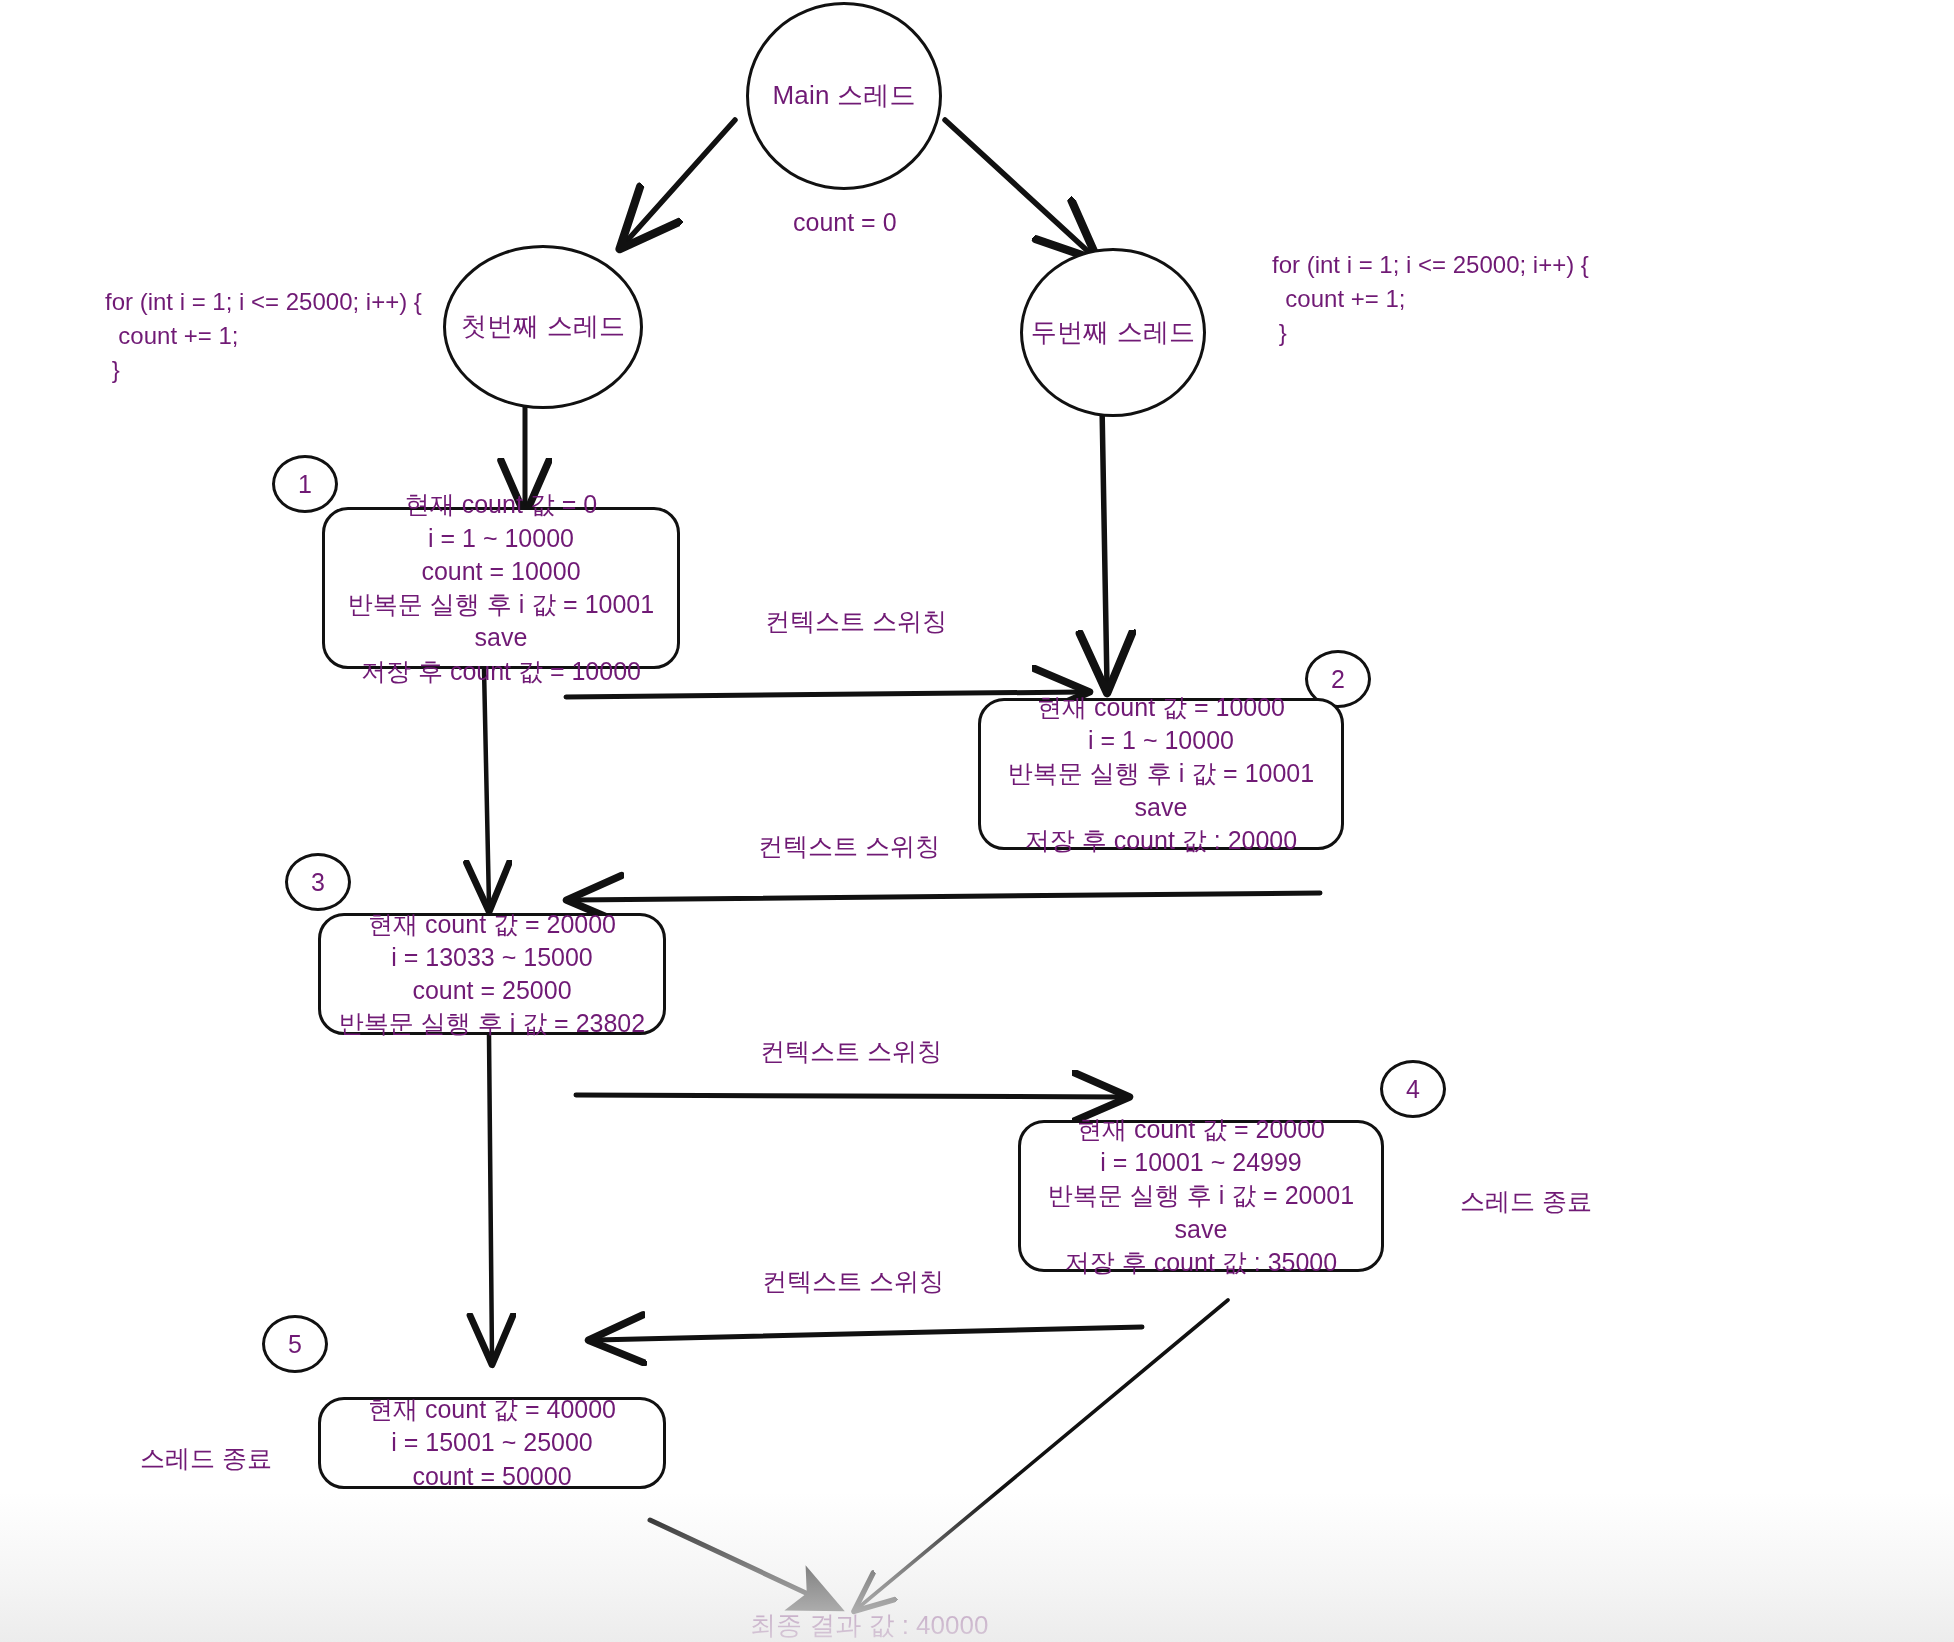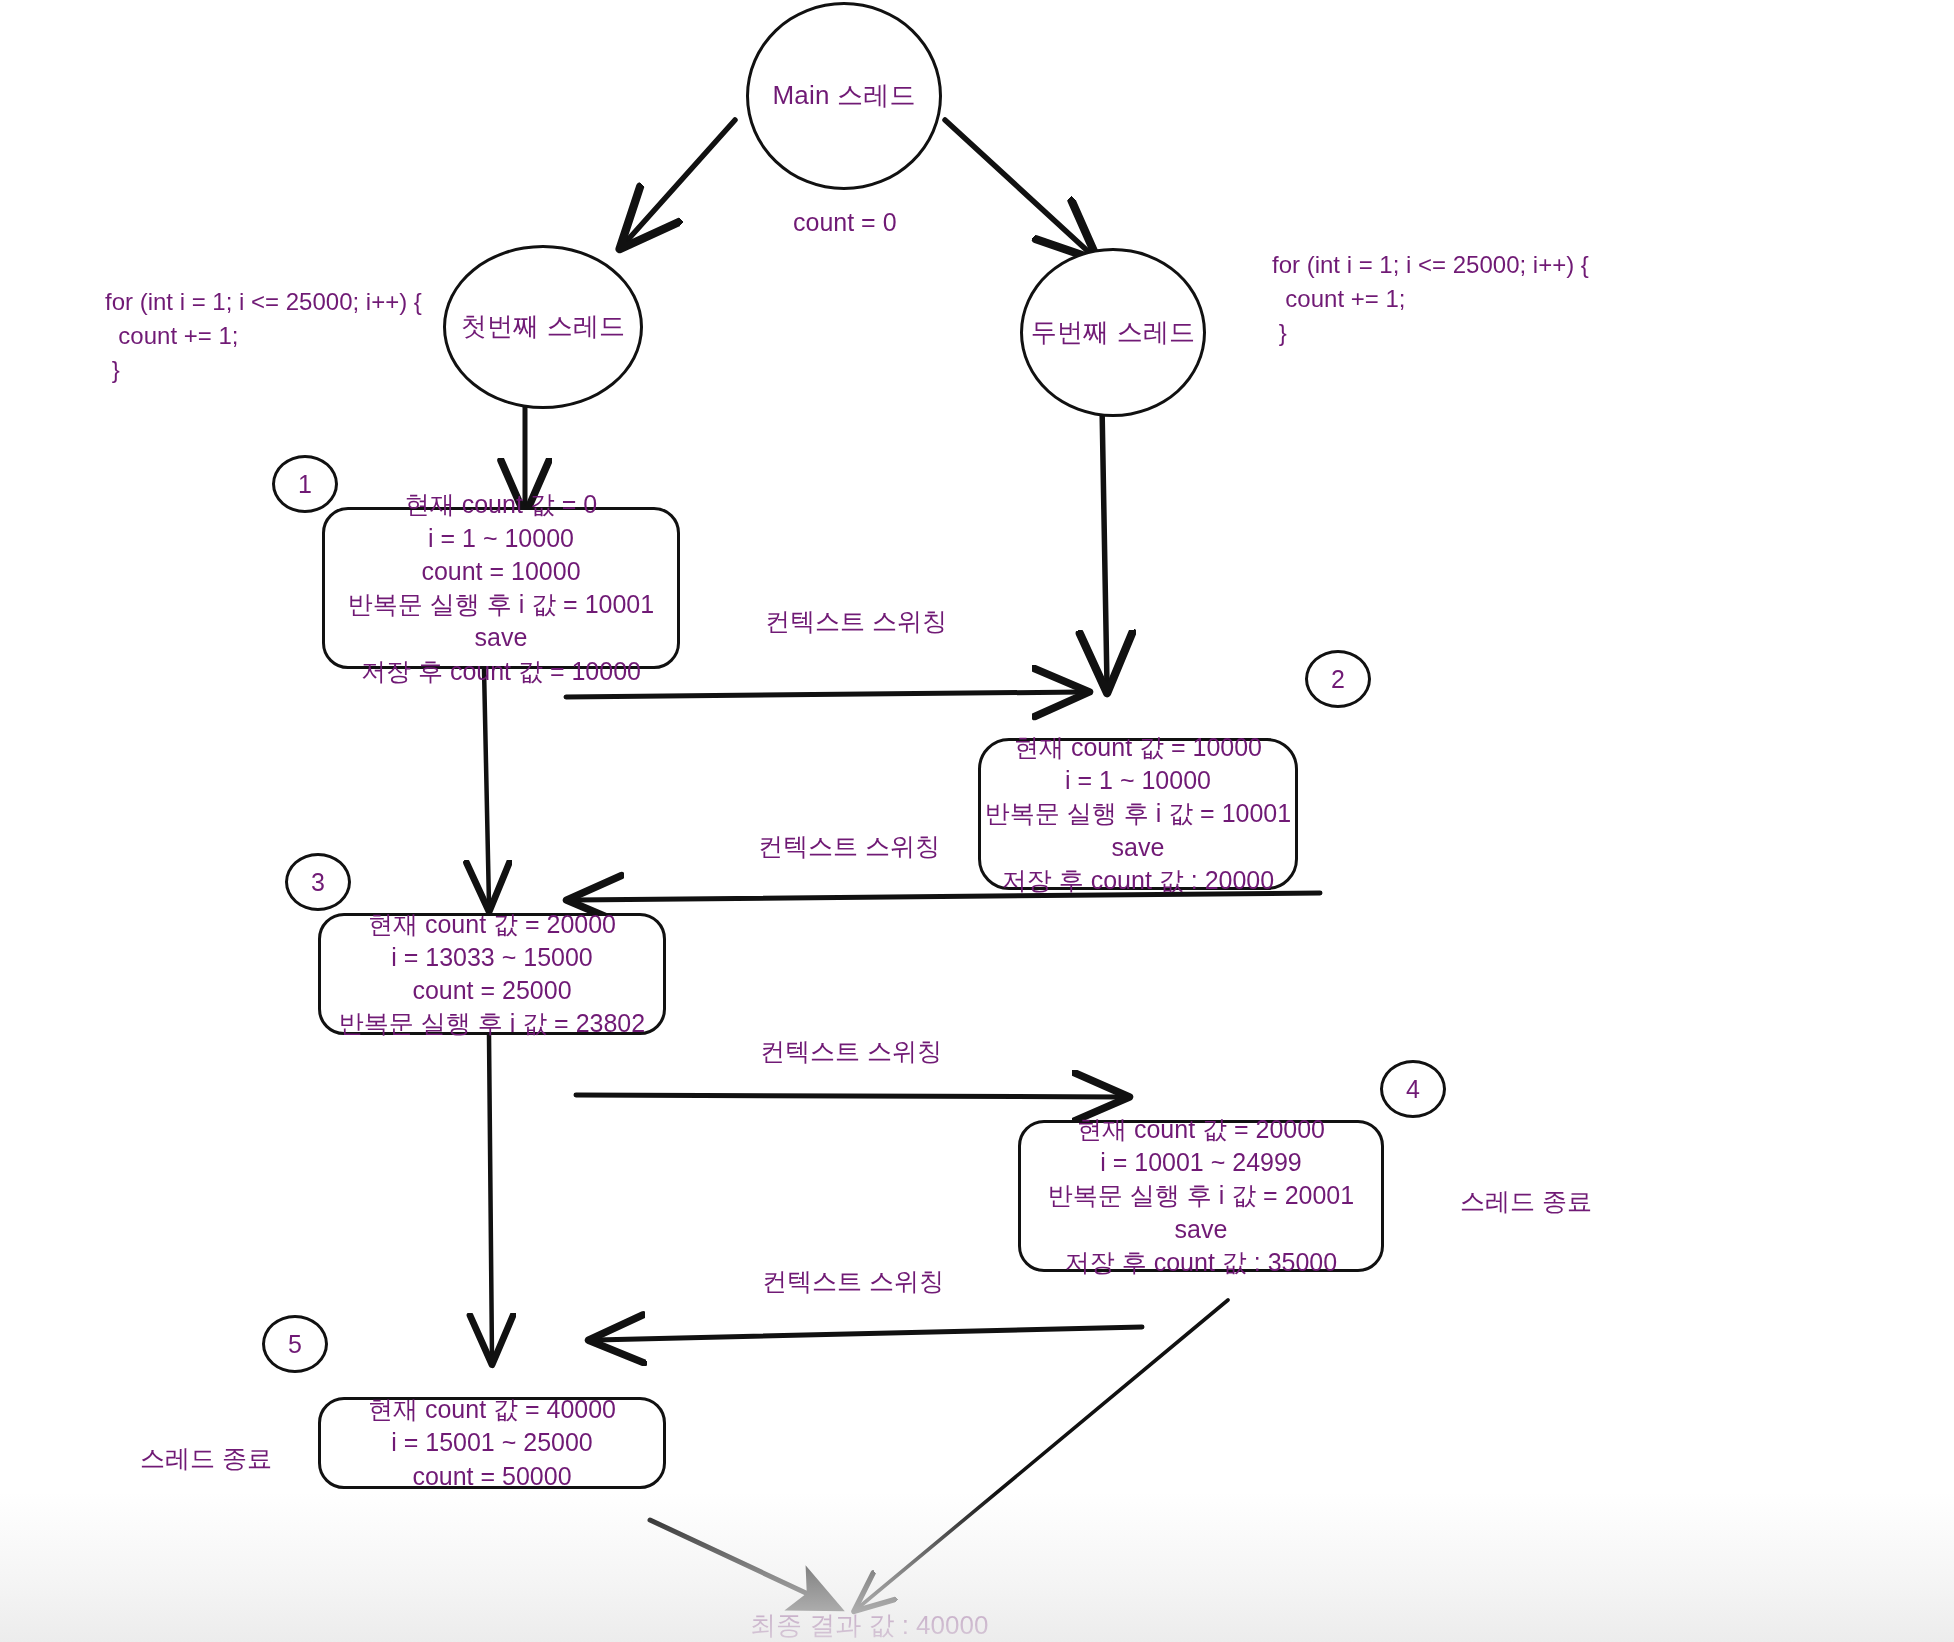--- a/index.html
+++ b/index.html
@@ -174,21 +174,21 @@
 
   <div class="state-box" style="left:322px; top:507px; width:358px; height:162px;">
     <div class="ln">현재 count 값 = 0</div>
     <div class="ln">i = 1 ~ 10000</div>
     <div class="ln">count = 10000</div>
     <div class="ln">반복문 실행 후 i 값 = 10001</div>
     <div class="ln">save</div>
     <div class="ln">저장 후 count 값 = 10000</div>
   </div>
 
-  <div class="state-box" style="left:978px; top:738px; width:320px; height:152px;border-radius:31px;">
+  <div class="state-box" style="left:978px; top:698px; width:366px; height:152px;">
     <div class="ln">현재 count 값 = 10000</div>
     <div class="ln">i = 1 ~ 10000</div>
     <div class="ln">반복문 실행 후 i 값 = 10001</div>
     <div class="ln">save</div>
     <div class="ln">저장 후 count 값 : 20000</div>
   </div>
 
   <div class="state-box" style="left:318px; top:913px; width:348px; height:122px;">
     <div class="ln">현재 count 값 = 20000</div>
     <div class="ln">i = 13033 ~ 15000</div>

